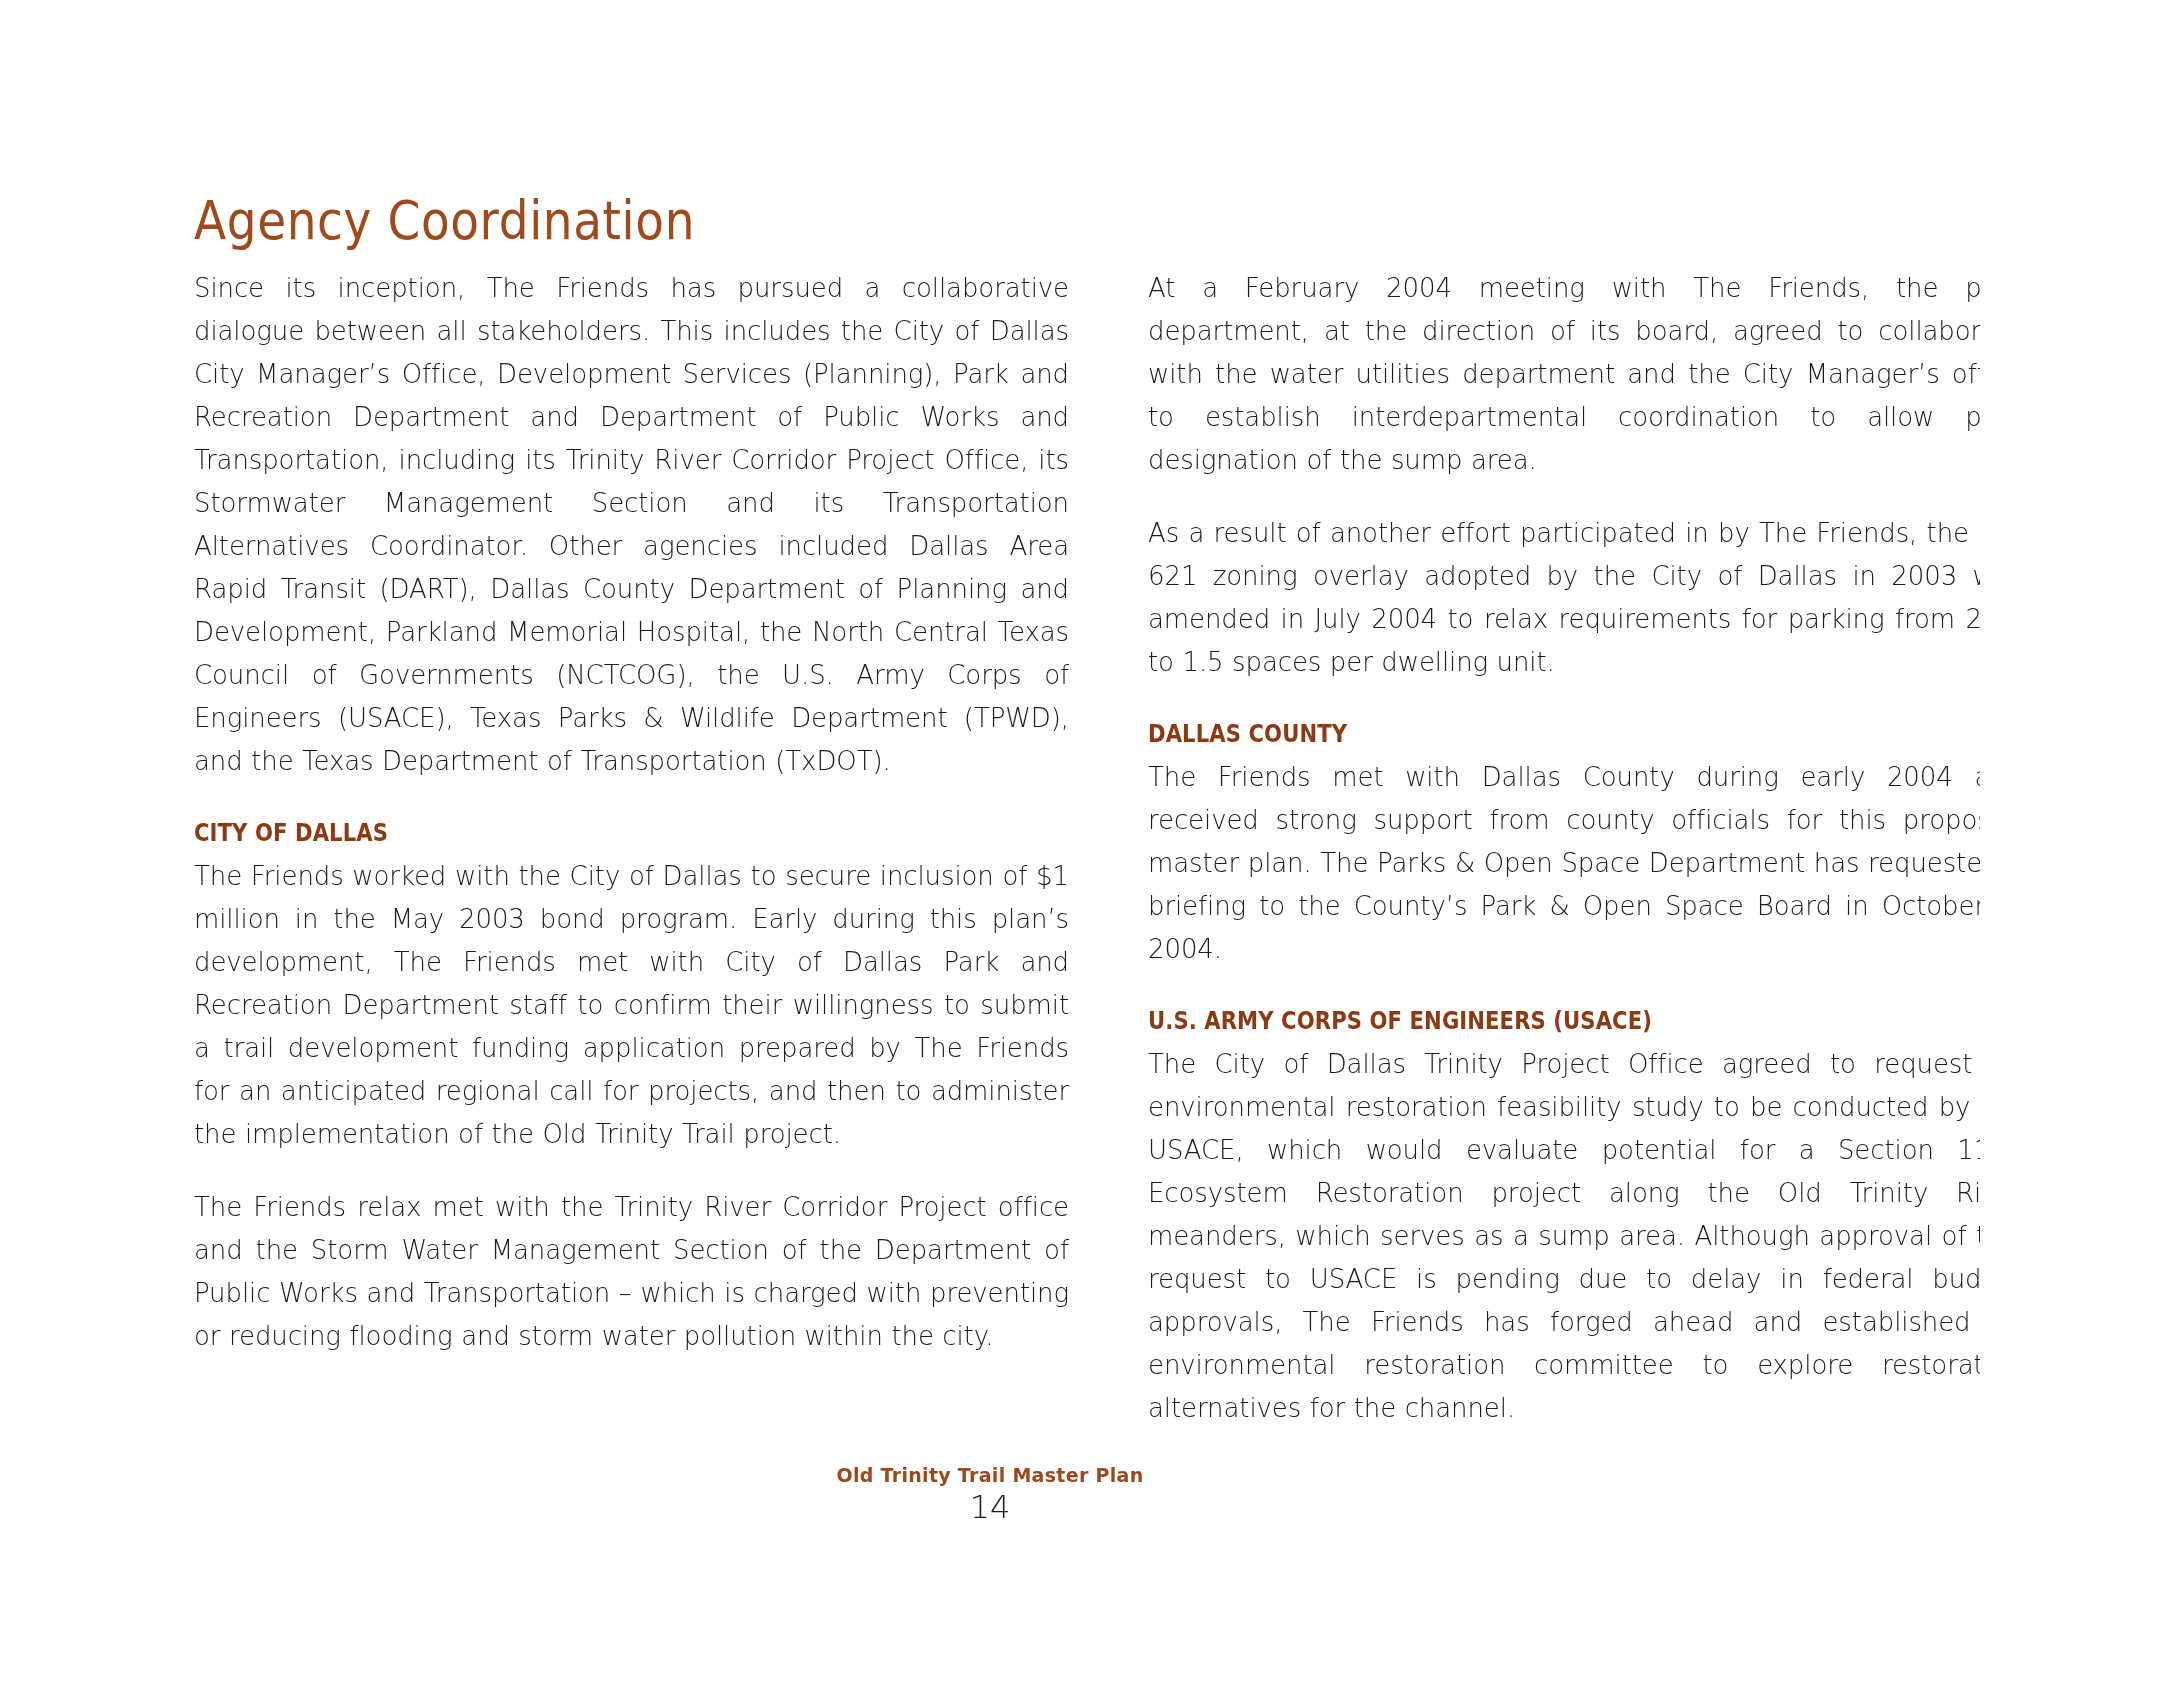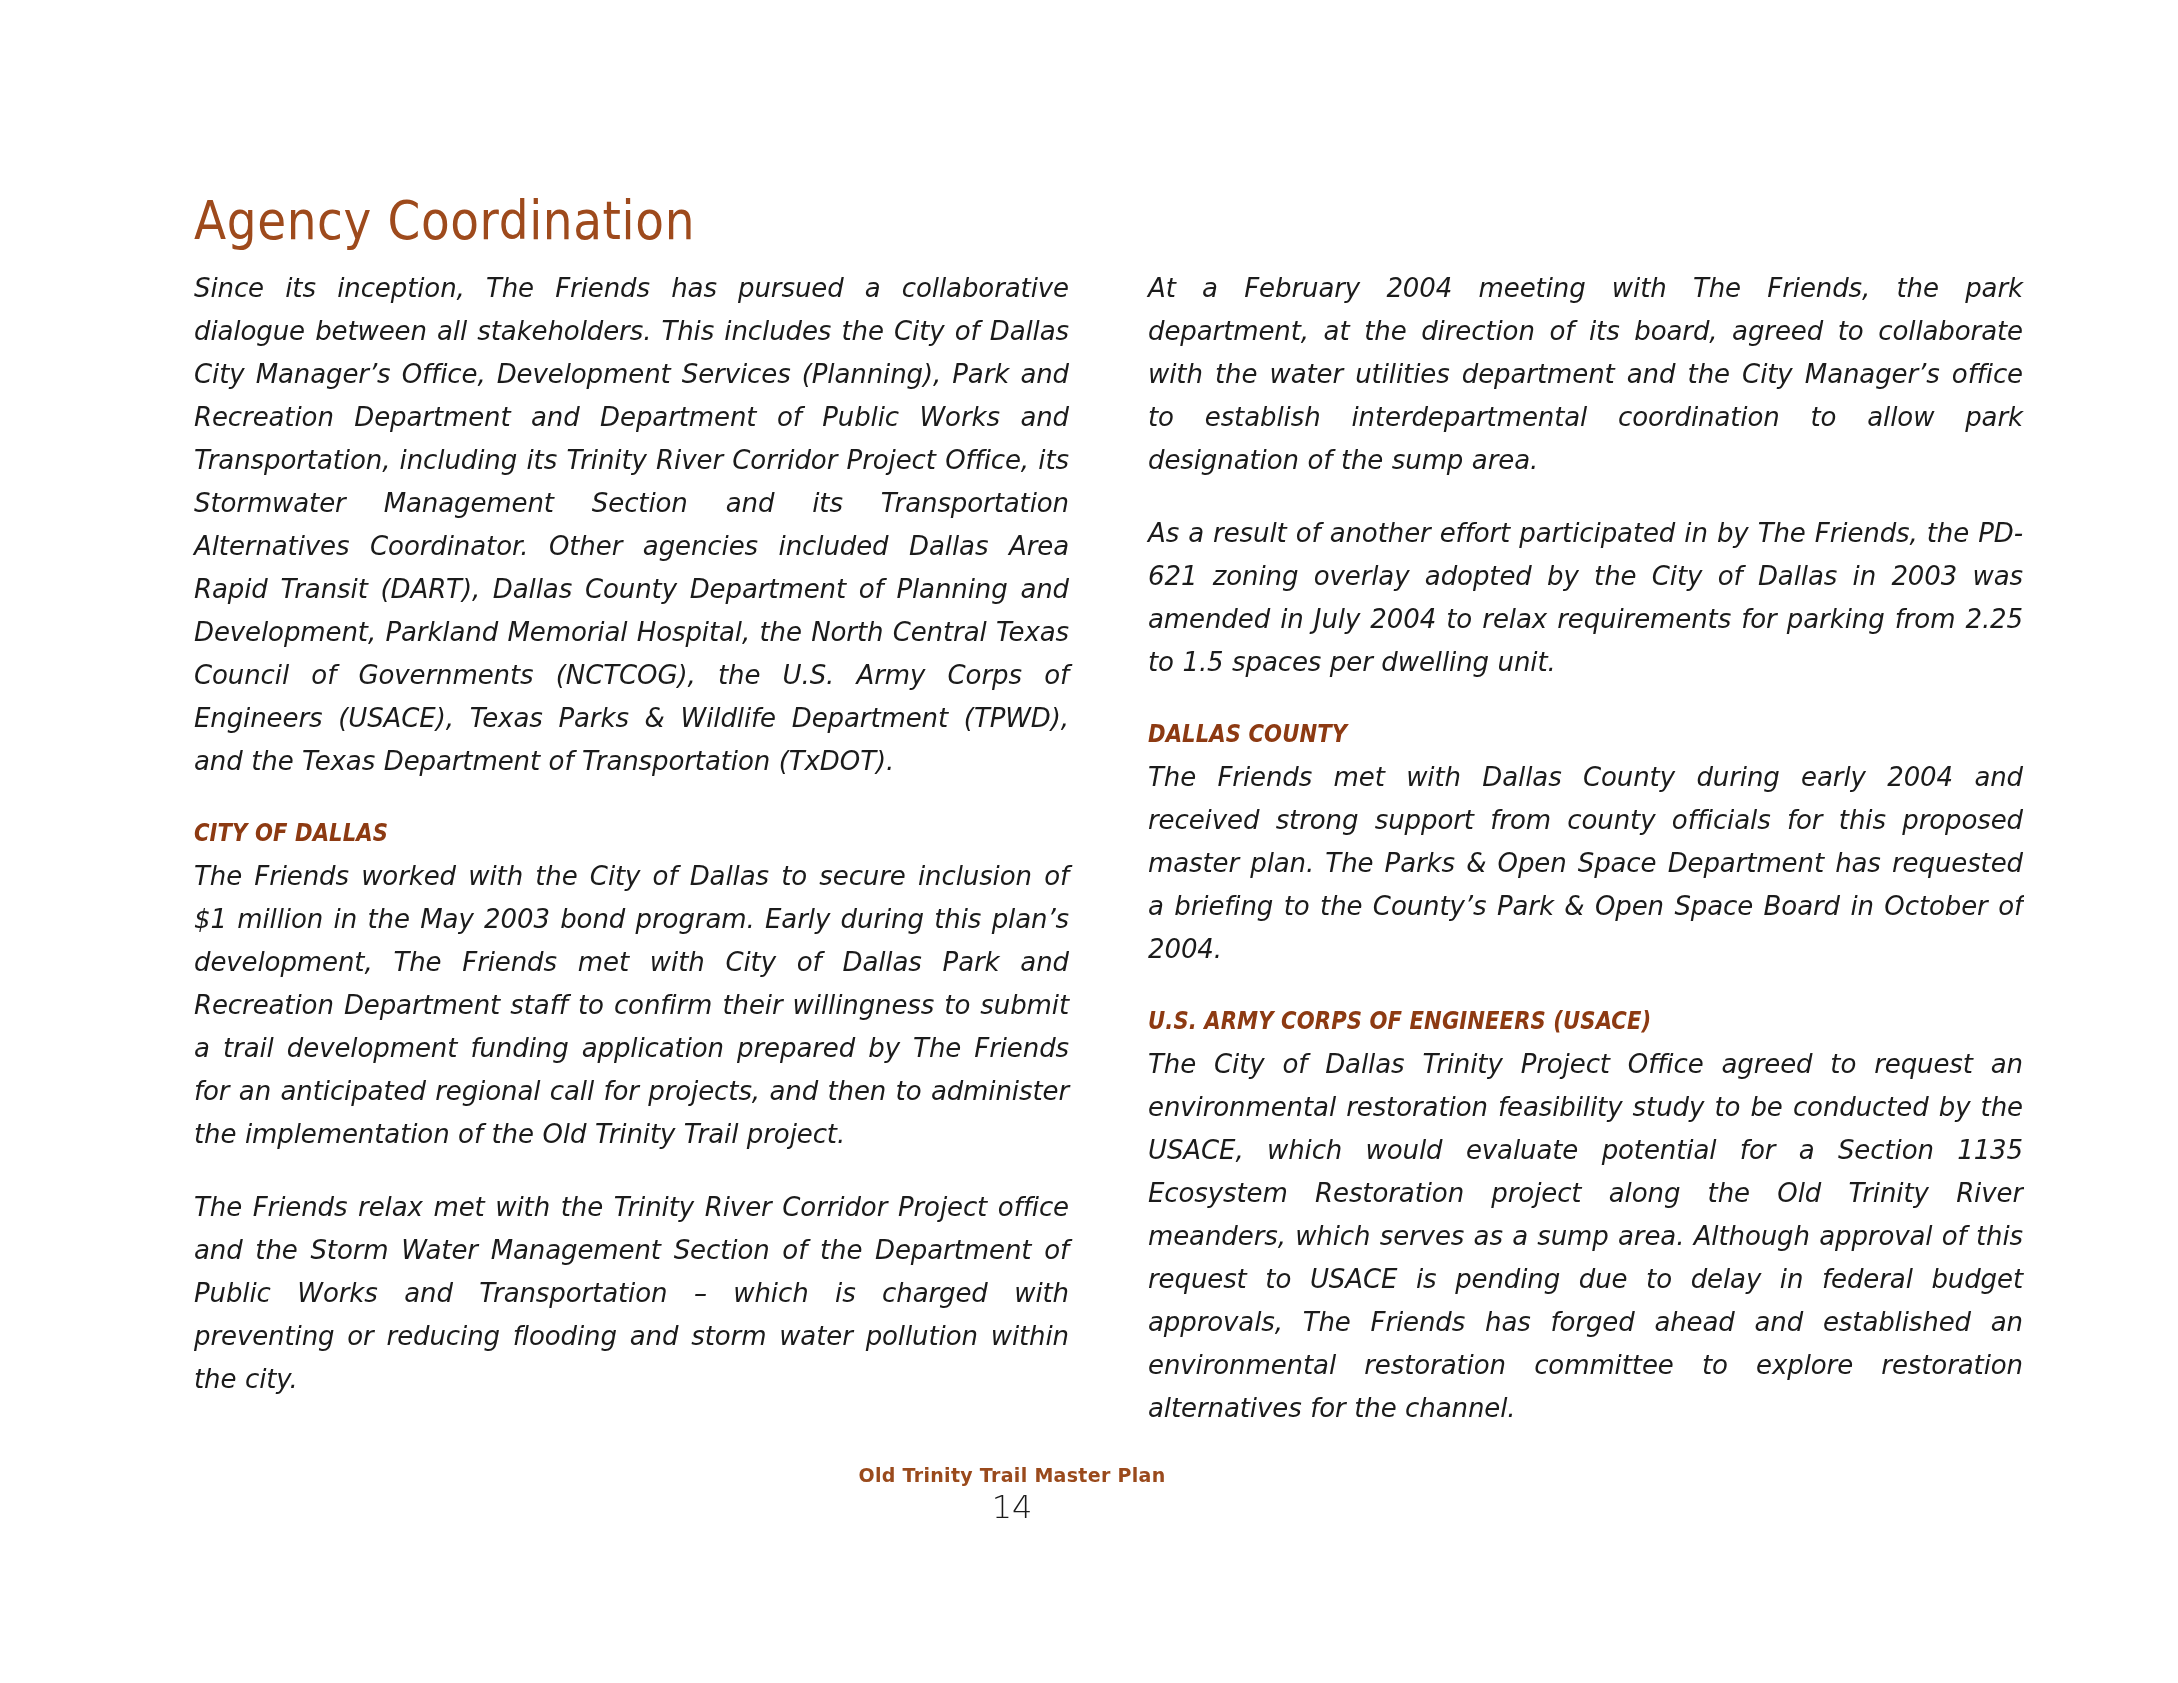--- a/index.html
+++ b/index.html
@@ -7,21 +7,20 @@
     padding: 0;
     background: #ffffff;
   }
   .page {
     position: relative;
     width: 1980px;
     height: 1683px;
     background: #ffffff;
     overflow: hidden;
     font-family: "DejaVu Sans", sans-serif;
-    padding-left: 44px;
   }
 
   .content {
     position: absolute;
     left: 194px;
     top: 194px;
     width: 1830px;
   }
 
   .doc-title {
@@ -34,21 +33,20 @@
     margin: 0 0 26px 0;
     transform: scaleY(1.12);
     transform-origin: left top;
   }
 
   .columns {
     display: flex;
     flex-direction: row;
     gap: 79px;
     align-items: flex-start;
-    font-style: italic;
   }
   .col {
     width: 875px;
   }
   .col-right {
     width: 875px;
   }
 
   p.body-text {
     margin: 0 0 30px 0;

